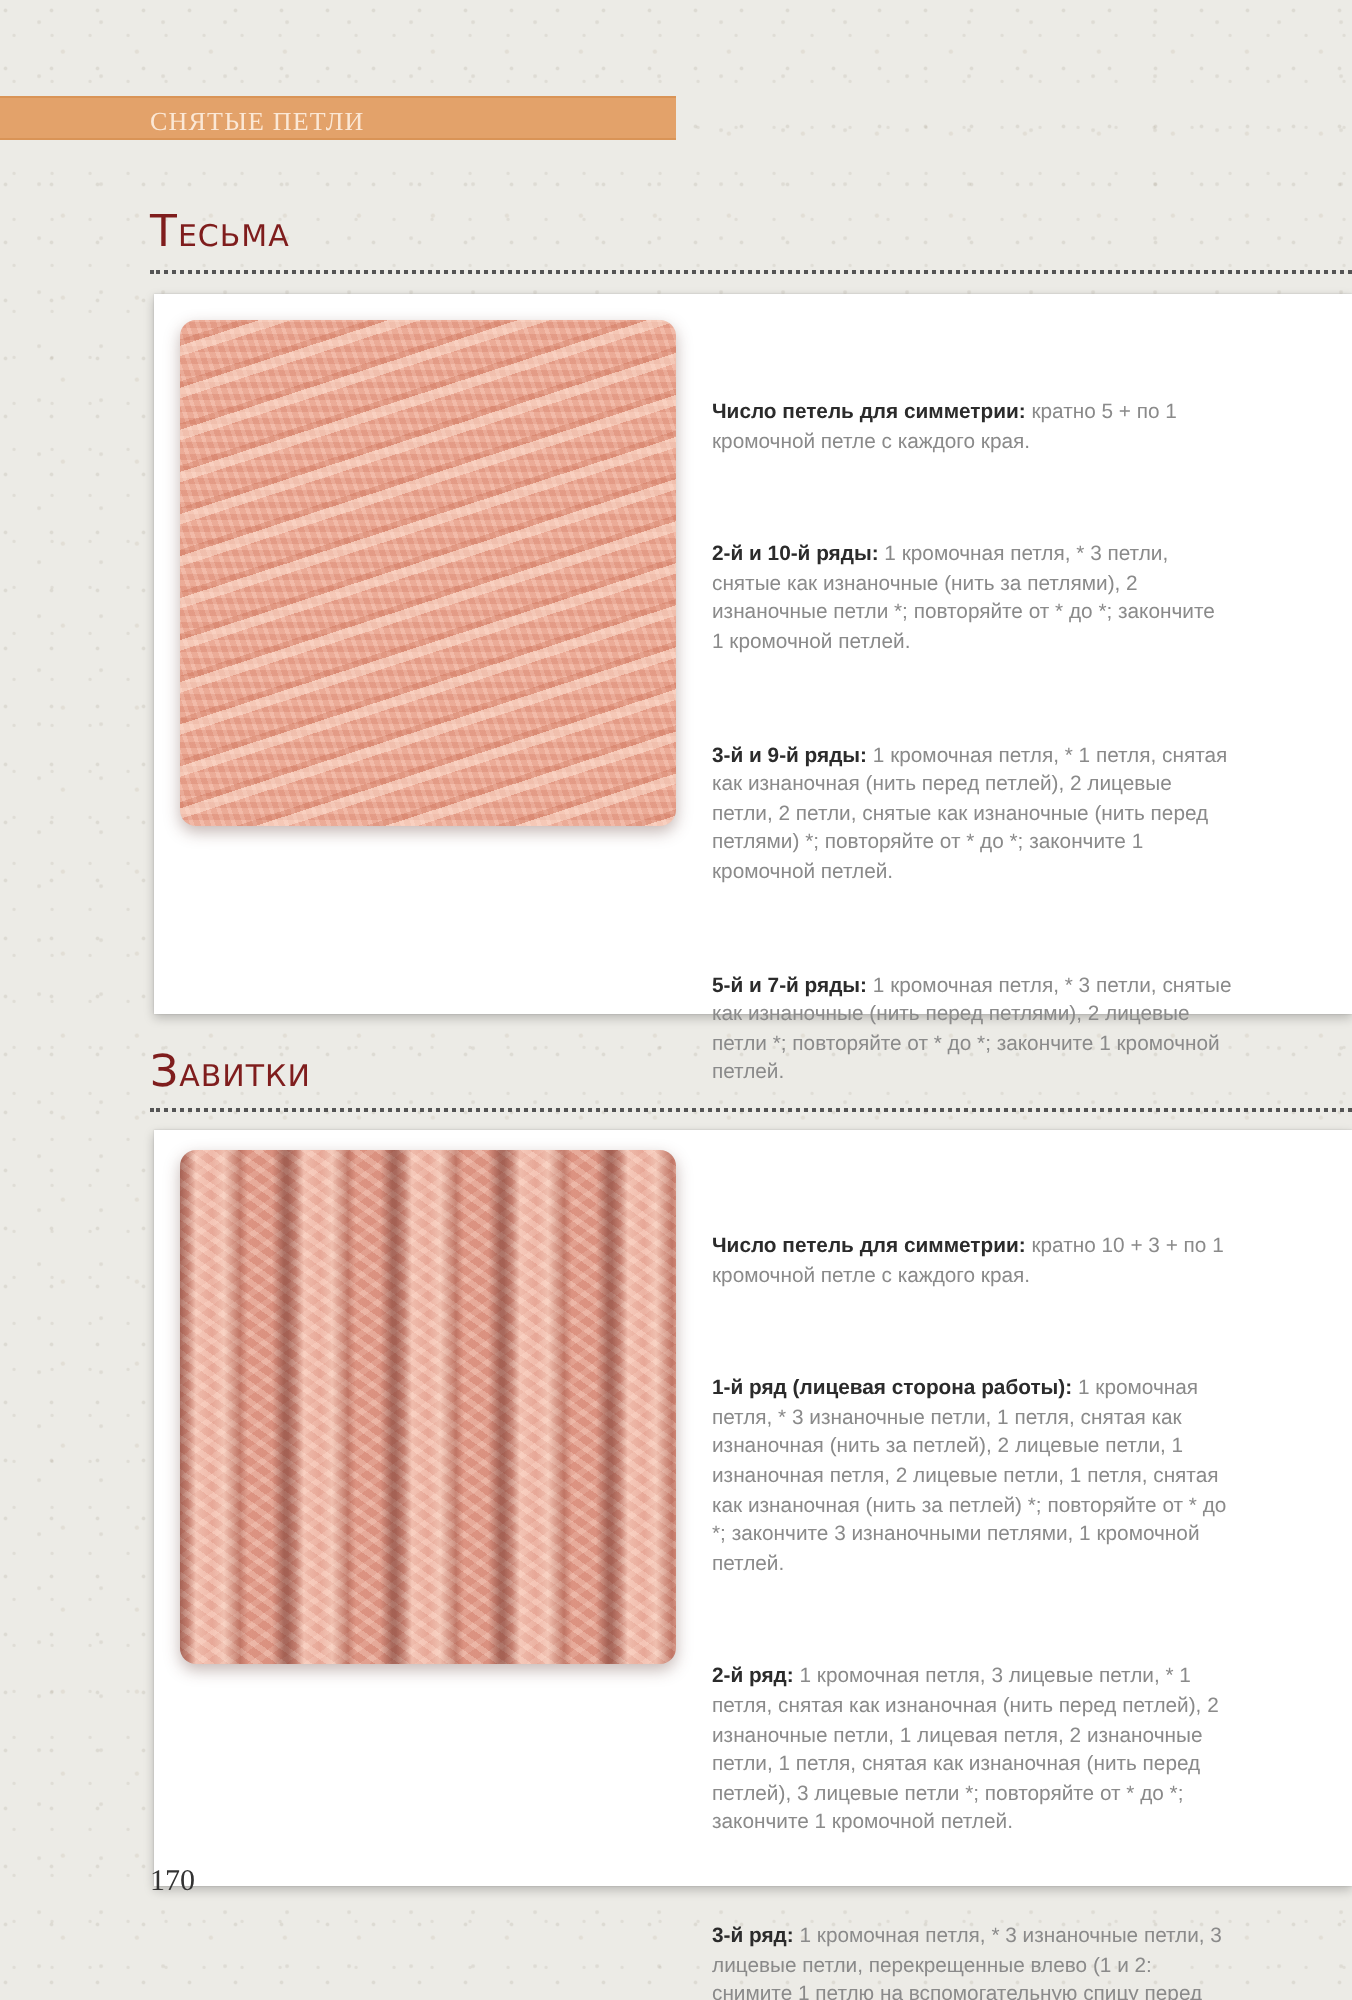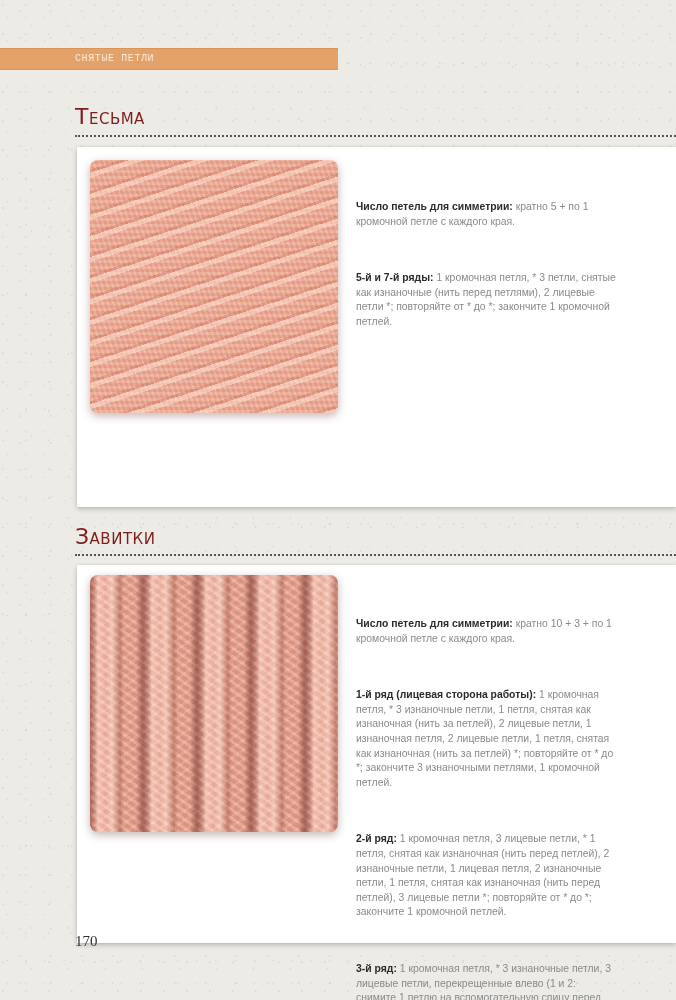--- a/index.html
+++ b/index.html
@@ -18,23 +18,23 @@
   }
 
   .section-bar {
     position: absolute; left: 0; top: 48px; width: 338px; height: 22px;
     background: #e3a26a;
     border-top: 1px solid #d99457;
     border-bottom: 1px solid #d99457;
   }
   .section-bar span {
     position: absolute; left: 75px; top: 4px;
-    font-size: 10px; letter-spacing: 0.6px;
+    font-size: 13px; letter-spacing: 0.6px;
     color: #fbe8d6;
-    font-family: Liberation Mono, monospace;
+    font-family: Liberation Serif, serif;
     text-transform: uppercase;
   }
 
   .heading {
     position: absolute; left: 75px;
     font-family: "DejaVu Sans", sans-serif;
     font-size: 22px; font-weight: normal; color: #7f1d1d;
     font-variant: small-caps; letter-spacing: 0.5px;
   }
   .heading-rule {
@@ -99,20 +99,22 @@
   <span>Снятые петли</span>
 </div>
 
 <h2 class="heading" style="top:104px;">Тесьма</h2>
 <div class="heading-rule" style="top:135px;"></div>
 
 <div class="card" style="top:147px; height:360px;">
   <div class="photo photo-tesma" style="top:13px; height:253px;" title="knitted swatch, pink diagonal slipped-stitch pattern"></div>
   <div class="text-col" style="top:11px;">
     <p><b>Число петель для симметрии:</b><span> кратно 5 + по 1 кромочной петле с каждого края.</span></p>
+    <p><b>2-й и 10-й ряды:</b><span> 1 кромочная петля, * 3 петли, снятые как изнаночные (нить за петлями), 2 изнаночные петли *; повторяйте от * до *; закончите 1 кромочной петлей.</span></p>
+    <p><b>3-й и 9-й ряды:</b><span> 1 кромочная петля, * 1 петля, снятая как изнаночная (нить перед петлей), 2 лицевые петли, 2 петли, снятые как изнаночные (нить перед петлями) *; повторяйте от * до *; закончите 1 кромочной петлей.</span></p>
     <p><b>5-й и 7-й ряды:</b><span> 1 кромочная петля, * 3 петли, снятые как изнаночные (нить перед петлями), 2 лицевые петли *; повторяйте от * до *; закончите 1 кромочной петлей.</span></p>
   </div>
 </div>
 
 <h2 class="heading" style="top:524px;">Завитки</h2>
 <div class="heading-rule" style="top:554px;"></div>
 
 <div class="card" style="top:565px; height:378px;">
   <div class="photo photo-zavitki" style="top:10px; height:257px;" title="knitted swatch, pink vertical twisted cable ribs"></div>
   <div class="text-col" style="top:10px;">

